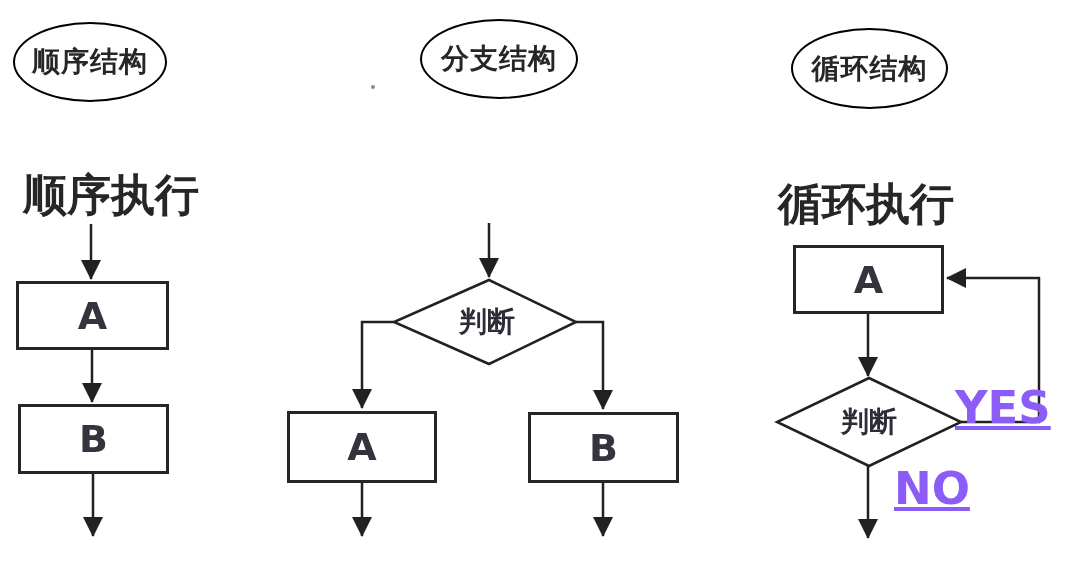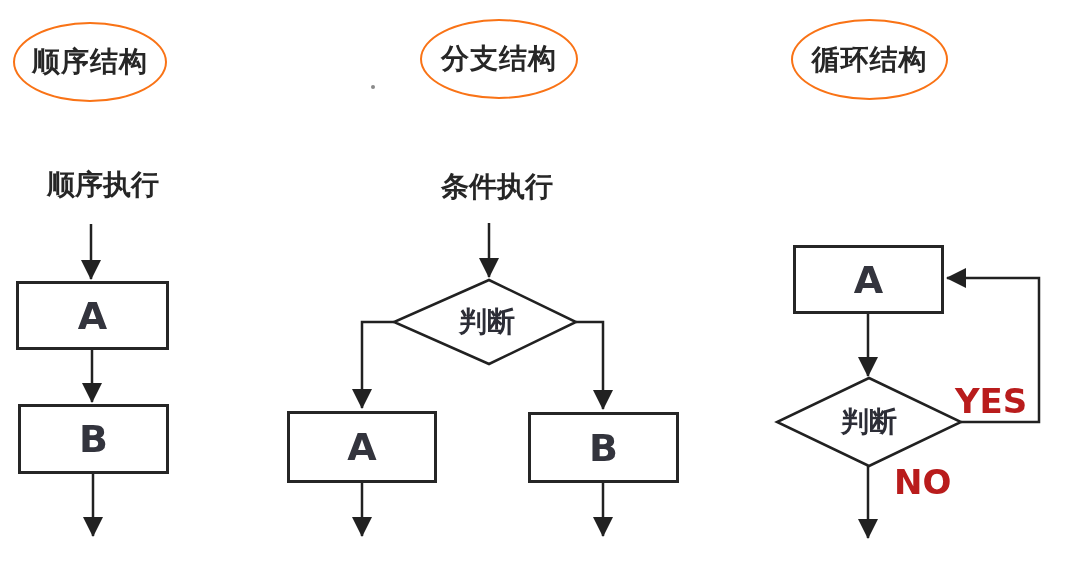--- a/index.html
+++ b/index.html
@@ -10,48 +10,49 @@
   }
   .canvas {
     position: relative;
     width: 1080px; height: 564px;
     background: #ffffff;
   }
   svg.wires { position: absolute; left: 0; top: 0; z-index: 1; }
 
   .ellipse {
     position: absolute; z-index: 2;
-    border: 2px solid #f97316;
+    border: 2px solid #000000;
     border-radius: 50%;
     background: #ffffff;
     display: flex; align-items: center; justify-content: center;
     font-size: 28px; font-weight: bold; color: #262626;
     letter-spacing: 1px;
   }
   .subtitle {
     position: absolute; z-index: 2;
-    font-size: 28px; font-weight: bold; color: #262626;
+    font-size: 44px; font-weight: bold; color: #262626;
     text-align: center; white-space: nowrap;
   }
   .fbox {
     position: absolute; z-index: 2;
     border: 3px solid #262626;
     background: #ffffff;
     display: flex; align-items: center; justify-content: center;
     font-size: 38px; font-weight: 600; color: #33343d;
   }
   .diamond-label {
     position: absolute; z-index: 3;
     font-size: 28px; font-weight: bold; color: #2c2d36;
     text-align: center; white-space: nowrap;
   }
   .edge-label {
     position: absolute; z-index: 3;
-    font-size: 34px; font-weight: bold; color: #b91c1c;
+    font-size: 45px; font-weight: bold; color: #8b5cf6;
     white-space: nowrap;
+    text-decoration: underline;
   }
   .speck {
     position: absolute; z-index: 2;
     width: 4px; height: 4px; border-radius: 50%;
     background: #8a8a8a;
   }
 </style>
 </head>
 <body>
 
@@ -96,32 +97,32 @@
   <div class="fbox" style="left:16px; top:281px; width:153px; height:69px;">
     <span>A</span>
   </div>
   <div class="fbox" style="left:18px; top:404px; width:151px; height:70px;">
     <span>B</span>
   </div>
 
   <div class="ellipse" style="left:420px; top:19px; width:158px; height:80px;">
     <span>分支结构</span>
   </div>
-  <div class="subtitle" style="left:417px; top:168px; width:160px;">条件执行</div>
   <div class="diamond-label" style="left:407px; top:303px; width:160px;">判断</div>
   <div class="fbox" style="left:287px; top:411px; width:150px; height:72px;">
     <span>A</span>
   </div>
   <div class="fbox" style="left:528px; top:412px; width:151px; height:71px;">
     <span>B</span>
   </div>
 
-  <div class="ellipse" style="left:791px; top:19px; width:157px; height:81px;">
+  <div class="ellipse" style="left:791px; top:28px; width:157px; height:81px;">
     <span>循环结构</span>
   </div>
+  <div class="subtitle" style="left:778px; top:175px; width:160px;">循环执行</div>
   <div class="fbox" style="left:793px; top:245px; width:151px; height:69px;">
     <span>A</span>
   </div>
   <div class="diamond-label" style="left:789px; top:403px; width:160px;">判断</div>
   <div class="edge-label" style="left:955px; top:381px;">YES</div>
   <div class="edge-label" style="left:886px; top:462px;margin-left:8px;">NO</div>
 
 </div>
 
 </body></html>

